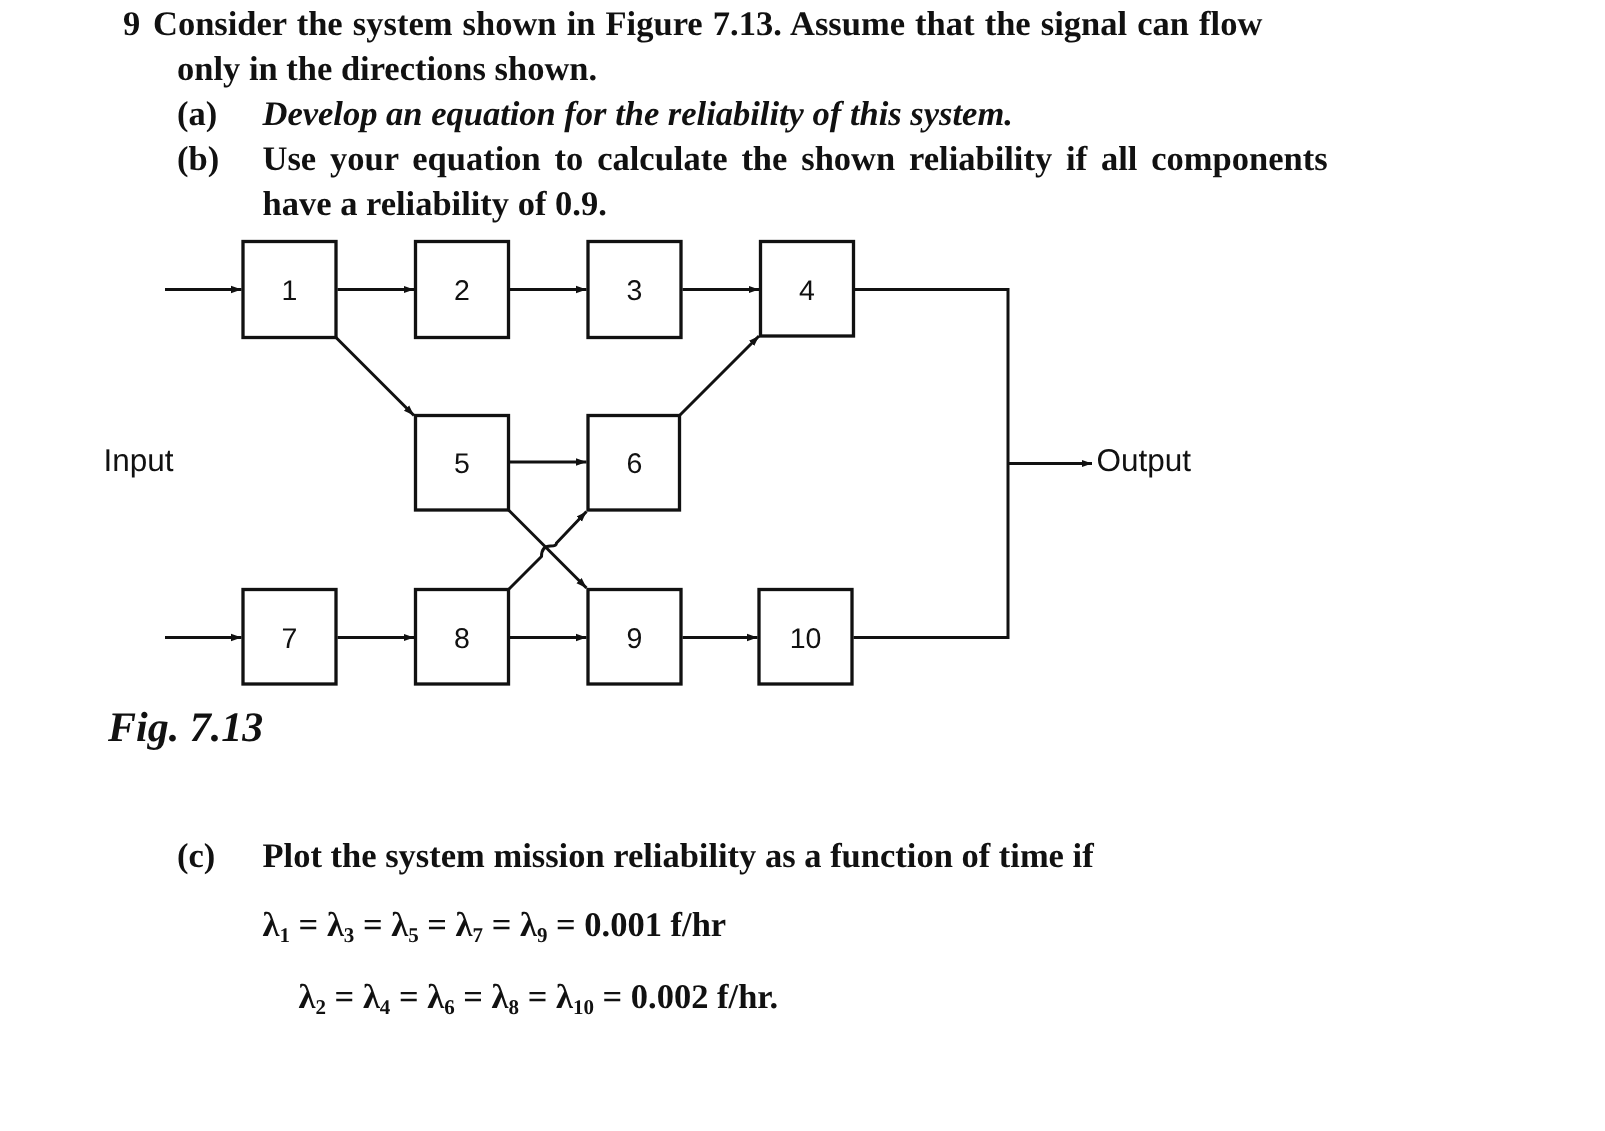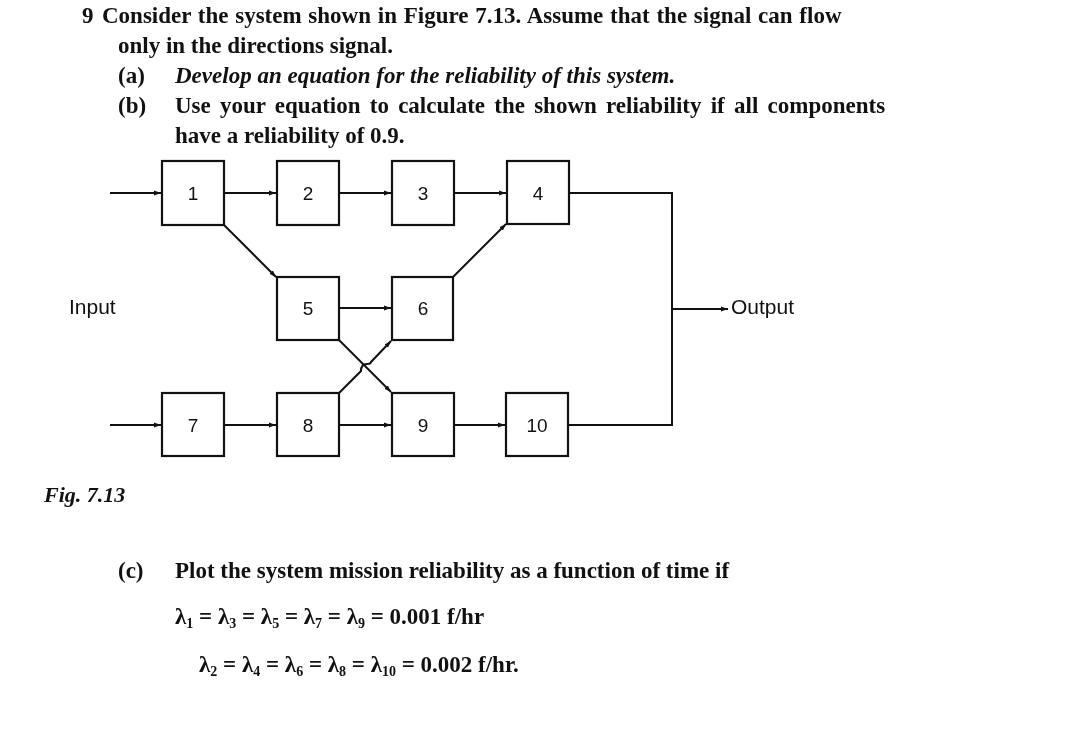--- a/index.html
+++ b/index.html
@@ -7,37 +7,37 @@
     .serif { font-family: "Liberation Serif", "DejaVu Serif", serif; font-weight: bold; font-size: 23px; }
     .line { position: absolute; white-space: nowrap; line-height: 28px; }
     .qnum { position: absolute; left: 82px; top: 2px; }
     .l1 { left: 102px; top: 2px; word-spacing: 1px; }
     .l2 { left: 118px; top: 32px; }
     .pa { left: 118px; top: 62px; }
     .pa-text { left: 175px; top: 62px; font-style: italic; }
     .pb { left: 118px; top: 92px; }
     .pb-text { left: 175px; top: 92px; word-spacing: 3.5px; }
     .pb-text2 { left: 175px; top: 122px; }
-    .figcap { position: absolute; left: 44px; top: 470px; font-family: "Liberation Serif", "DejaVu Serif", serif; font-style: italic; font-weight: bold; font-size: 22px; margin-top: 12px; }
+    .figcap { position: absolute; left: 72px; top: 470px; font-family: "Liberation Serif", "DejaVu Serif", serif; font-style: italic; font-weight: bold; font-size: 28px; }
     .pc { left: 118px; top: 557px; }
     .pc-text { left: 175px; top: 557px; text-align: right; }
     .eq { position: absolute; left: 175px; font-family: "Liberation Serif", "DejaVu Serif", serif; font-weight: bold; font-size: 23px; white-space: nowrap; }
     .eq1 { top: 604px; }
     .eq2 { top: 652px; margin-left: 24px; }
     .eq sub { font-size: 14px; vertical-align: -4px; }
     svg#diagram { position: absolute; left: 0; top: 0; }
     .box-label { font-family: "Liberation Sans", "DejaVu Sans", sans-serif; font-size: 19px; }
     .io-label { font-family: "Liberation Sans", "DejaVu Sans", sans-serif; font-size: 21px; }
   </style>
 </head>
 <body>
 
 <div class="serif line qnum">9</div>
 <div class="serif line l1">Consider the system shown in Figure 7.13. Assume that the signal can flow</div>
-<div class="serif line l2">only in the directions signal.</div>
+<div class="serif line l2">only in the directions shown.</div>
 
 <div class="serif line pa">(a)</div>
 <div class="serif line pa-text">Develop an equation for the reliability of this system.</div>
 
 <div class="serif line pb">(b)</div>
 <div class="serif line pb-text">Use your equation to calculate the shown reliability if all components</div>
 <div class="serif line pb-text2">have a reliability of 0.9.</div>
 
 <svg id="diagram" width="1070" height="754" viewBox="0 0 1070 754">
   <defs>

